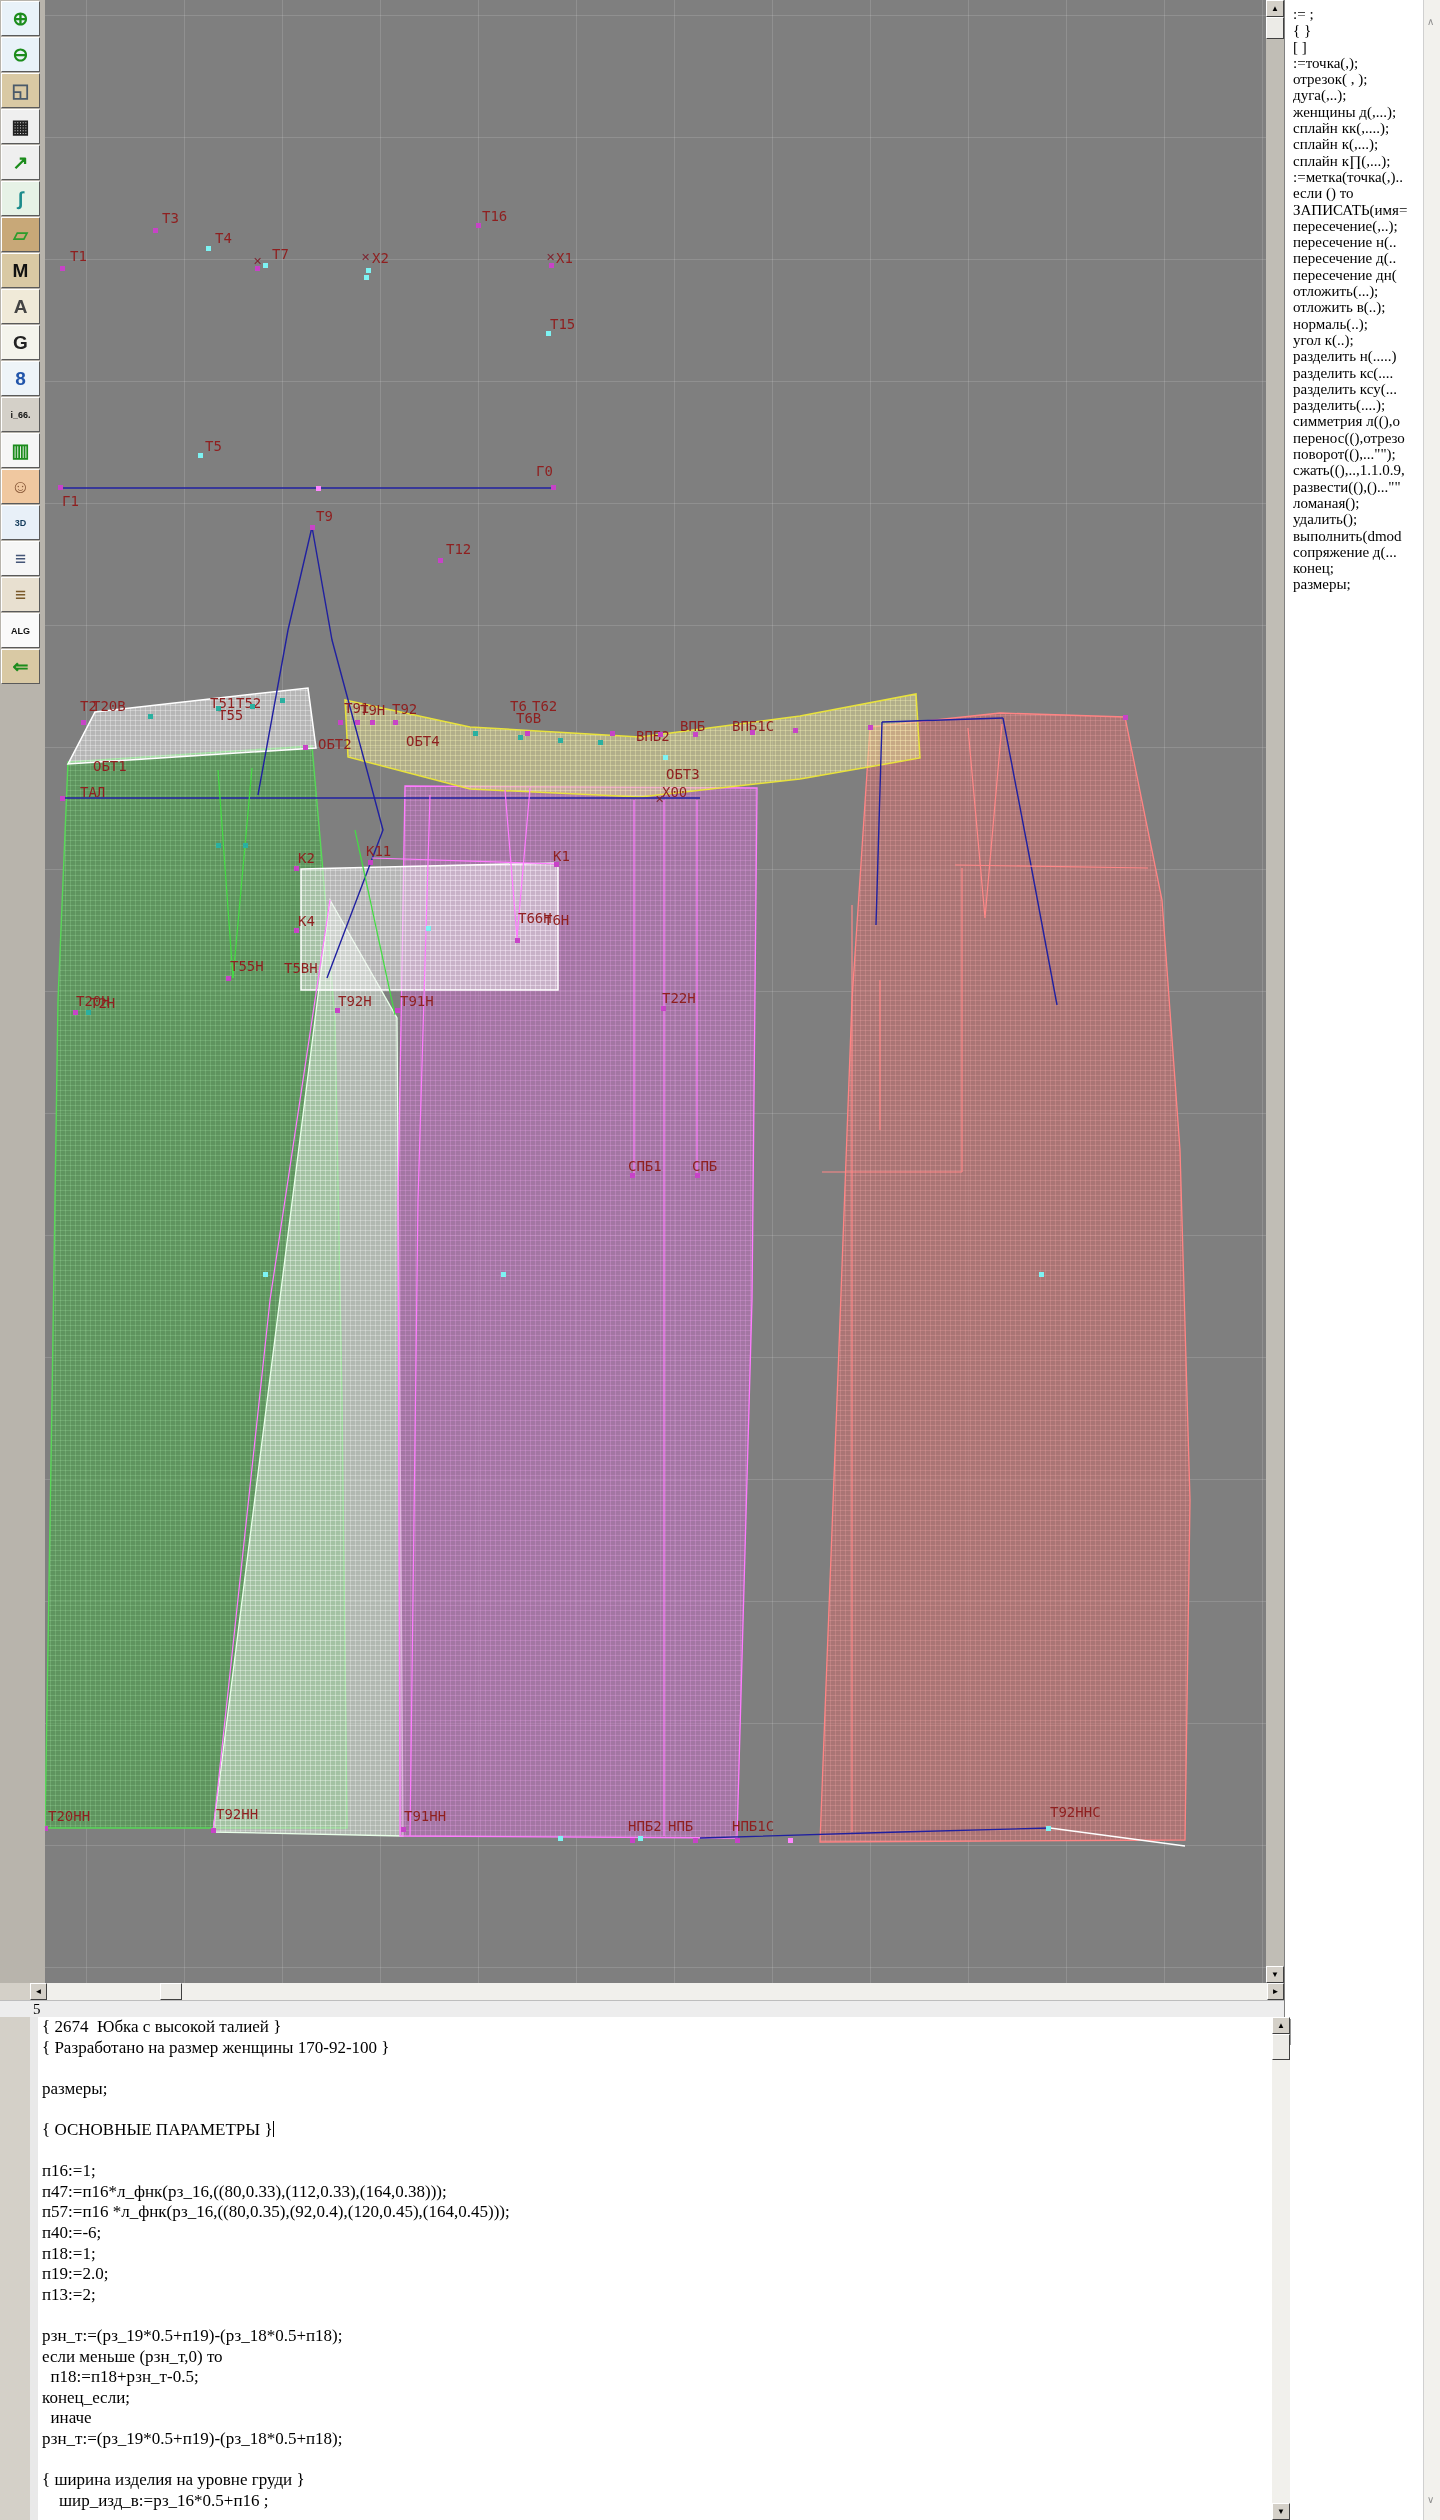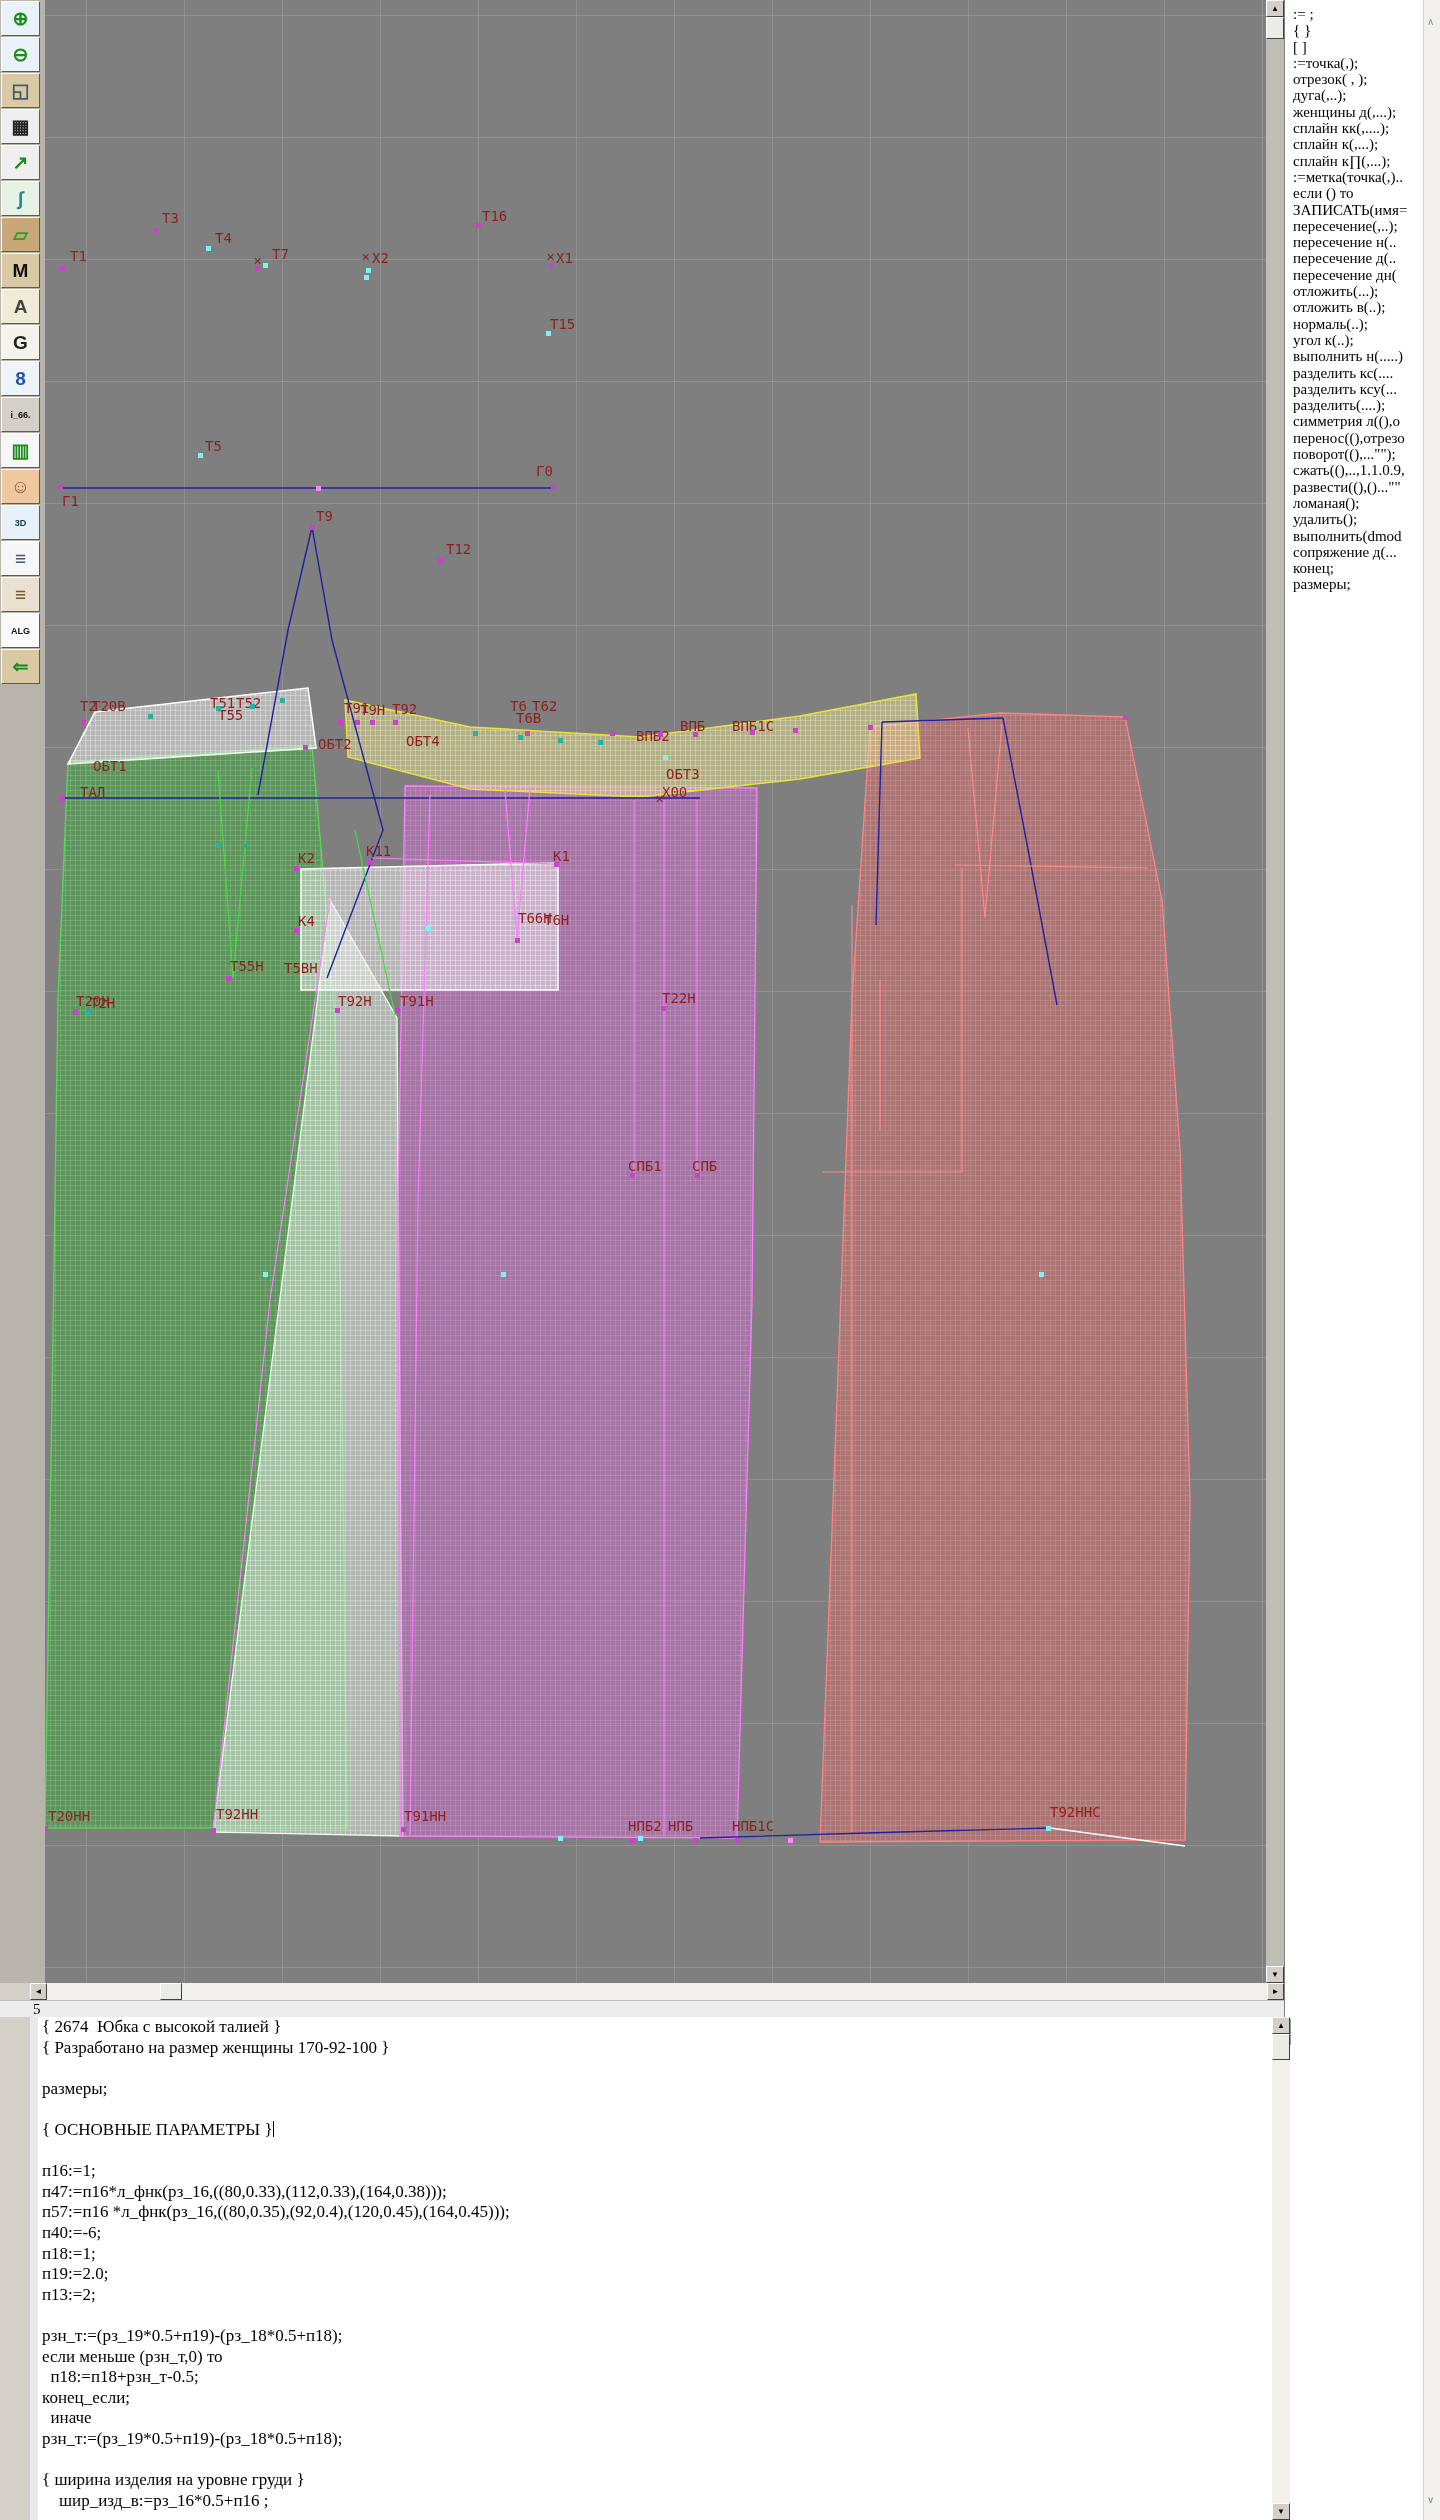--- a/index.html
+++ b/index.html
@@ -361,21 +361,21 @@
       <div class="cmd">если () то</div>
       <div class="cmd">ЗАПИСАТЬ(имя=</div>
       <div class="cmd">пересечение(,..);</div>
       <div class="cmd">пересечение  н(..</div>
       <div class="cmd">пересечение  д(..</div>
       <div class="cmd">пересечение  дн(</div>
       <div class="cmd">отложить(...);</div>
       <div class="cmd">отложить  в(..);</div>
       <div class="cmd">нормаль(..);</div>
       <div class="cmd">угол  к(..);</div>
-      <div class="cmd">выполнить  н(.....)</div>
+      <div class="cmd">разделить  н(.....)</div>
       <div class="cmd">разделить  кс(....</div>
       <div class="cmd">разделить  ксу(...</div>
       <div class="cmd">разделить(....);</div>
       <div class="cmd">симметрия  л((),о</div>
       <div class="cmd">перенос((),отрезо</div>
       <div class="cmd">поворот((),..."");</div>
       <div class="cmd">сжать((),..,1.1.0.9,</div>
       <div class="cmd">развести((),()...""</div>
       <div class="cmd">ломаная();</div>
       <div class="cmd">удалить();</div>

